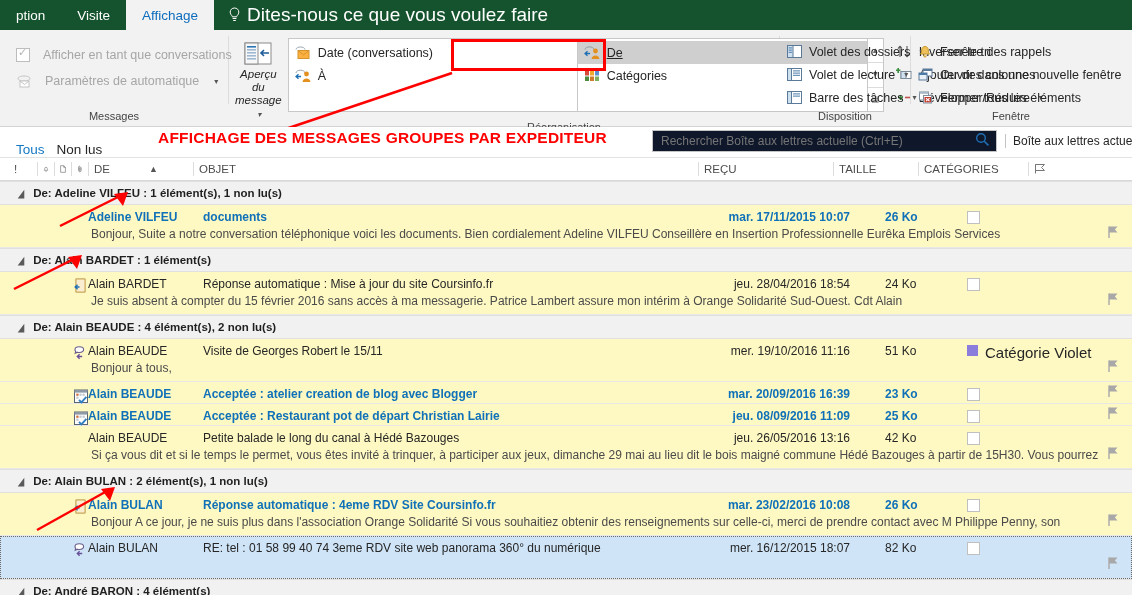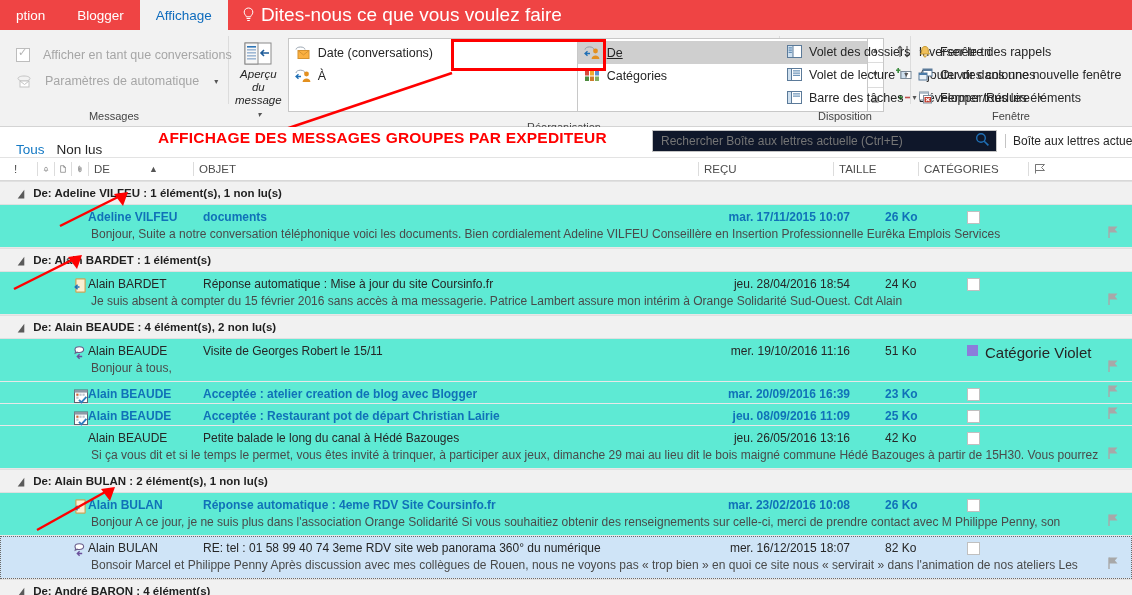--- a/index.html
+++ b/index.html
@@ -3,21 +3,21 @@
 <meta charset="utf-8">
 <style>
   html,body{margin:0;padding:0;}
   body{
     width:1132px;height:595px;overflow:hidden;
     font-family:"Liberation Sans", sans-serif;
     font-size:12px;color:#262626;background:#fff;
     -webkit-font-smoothing:antialiased;
   }
   
-  .tabbar{height:30px;background:#ef4444;display:flex;align-items:stretch;position:relative;}
+  .tabbar{height:30px;background:#14532d;display:flex;align-items:stretch;position:relative;}
   .tab{display:flex;align-items:center;padding:0 16px;color:#ffffff;font-size:13.5px;white-space:nowrap;}
   .tab.active{background:#f2f2f2;color:#0f6cbd;}
   .tellme{display:flex;align-items:center;color:#fff;font-size:19px;gap:6px;padding-left:14px;}
   .bulb{font-size:14px;line-height:1;}
   
   .ribbon{height:96px;background:#f2f2f2;border-bottom:1px solid #d4d4d4;display:flex;position:relative;}
   .grp{display:flex;flex-direction:column;justify-content:space-between;position:relative;padding-top:4px;}
   .grp .gcontent{display:flex;align-items:flex-start;padding:4px 6px 0 6px;flex:1;}
   .grp .glabel{text-align:center;font-size:11px;color:#444;padding-bottom:4px;}
   .sep{width:1px;background:#dcdcdc;margin:6px 0 22px 0;}
@@ -50,21 +50,21 @@
   .searchbox input{border:none;outline:none;width:100%;font-family:"Liberation Sans",sans-serif;font-size:12px;color:#6f6f6f;background:transparent;}
   .scope{position:absolute;left:1005px;top:3px;height:22px;display:flex;align-items:center;font-size:12px;color:#262626;white-space:nowrap;}
   
   .colhdr{height:22px;background:#fff;border-bottom:1px solid #d8d8d8;display:flex;align-items:center;font-size:11.5px;color:#4d4d4d;position:relative;}
   .ch{border-left:1px solid #dcdcdc;height:14px;display:flex;align-items:center;padding:0 5px;box-sizing:border-box;}
   .ch:first-child{border-left:none;}
   
   .list{position:relative;background:#fff;}
   .grouphdr{height:22px;background:#f1f1f1;border-bottom:1px solid #e0e0e0;border-top:1px solid #e0e0e0;display:flex;align-items:center;font-size:11.5px;font-weight:bold;color:#1f1f1f;padding-left:18px;gap:9px;}
   .tri{font-size:8px;color:#5a5a5a;transform:scaleY(1.3);}
-  .row{border-bottom:1px solid #e8e8e8;position:relative;height:43px;box-sizing:border-box;background:#5eead4;}
+  .row{border-bottom:1px solid #e8e8e8;position:relative;height:43px;box-sizing:border-box;background:#fef9c3;}
   .row.short{height:22px;}
   .row.selected{background:#cfe4f7;outline:1px dotted #6a6a6a;outline-offset:-1px;}
   .row .icn{position:absolute;left:72px;top:6px;width:18px;height:16px;}
   .row .from{position:absolute;left:88px;top:5px;font-size:12px;white-space:nowrap;}
   .row .subj{position:absolute;left:203px;top:5px;font-size:12px;white-space:nowrap;}
   .row .rcv{position:absolute;top:5px;font-size:12px;text-align:right;width:150px;left:700px;}
   .row .size{position:absolute;left:885px;top:5px;font-size:12px;}
   .row .catbox{position:absolute;left:967px;top:6px;width:11px;height:11px;border:1px solid #c0c0c0;background:#fff;}
   .row .catswatch{position:absolute;left:967px;top:6px;width:11px;height:11px;}
   .row .catlbl{position:absolute;left:985px;top:5px;font-size:15px;color:#262626;white-space:nowrap;}
@@ -75,21 +75,21 @@
   .read .rcv,.read .size{color:#262626;font-weight:normal;}
 </style>
 </head>
 <body>
 
 <div class="tabbar">
   <div class="tab">
       <span>ption</span>
     </div>
   <div class="tab">
-      <span>Blogger</span>
+      <span>Visite</span>
     </div>
   <div class="tab active">
       <span>Affichage</span>
     </div>
   <div class="tellme">
     <span class="bulb">
       <svg width="13" height="15" viewBox="0 0 13 15">
           <path d="M6.5 1C4 1 2.2 2.8 2.2 5.1c0 1.5.8 2.6 1.6 3.5.3.4.5.8.5 1.2h4.4c0-.4.2-.8.5-1.2.8-.9 1.6-2 1.6-3.5C10.8 2.8 9 1 6.5 1z" fill="none" stroke="#fff" stroke-width="1"></path>
           <rect x="4.6" y="11" width="3.8" height="1" fill="#fff"></rect>
           <rect x="5.2" y="13" width="2.6" height="1" fill="#fff"></rect>
@@ -528,21 +528,20 @@
     <div class="row read selected">
       <span class="icn"><svg width="18" height="16" viewBox="0 0 18 16">
           <path d="M3 4.6c0-1.6 1.9-2.9 4.3-2.9s4.3 1.3 4.3 2.9-1.9 2.9-4.3 2.9c-.7 0-1.3-.1-1.9-.3L3.2 8.2l.5-1.6C3.3 6 3 5.3 3 4.6z" fill="#fff" stroke="#6a5d8a" stroke-width="1.1"></path>
           <path d="M10.2 11.5H5.6M7.6 9.3l-2.3 2.2 2.3 2.2" fill="none" stroke="#6a4f9a" stroke-width="1.3"></path>
         </svg></span>
       <span class="from">Alain BULAN</span>
       <span class="subj">RE: tel : 01 58 99 40 74     3eme RDV site web panorama 360° du numérique</span>
       <span class="rcv">mer. 16/12/2015 18:07</span>
       <span class="size">82 Ko</span>
       <span class="catbox"></span>
-      <span class="prev" style="max-width:1010px">Bonsoir Marcel et Philippe Penny  Après discussion avec mes collègues de Rouen, nous ne voyons pas « trop bien » en quoi ce site nous « servirait » dans l'animation de nos ateliers  Les</span>
       <span class="flag" style="top:20px"><svg width="13" height="14" viewBox="0 0 13 14">
           <path d="M2 1.5h8.5l-2.6 3 2.6 3H2z" fill="#a8a8a8"></path>
           <path d="M2 1.5v11.5" stroke="#a8a8a8" stroke-width="1.4"></path>
         </svg></span>
     </div>
     <div class="grouphdr">
       <span class="tri">◢</span>
       <span>De: André BARON : 4 élément(s)</span>
     </div>
   </div>

